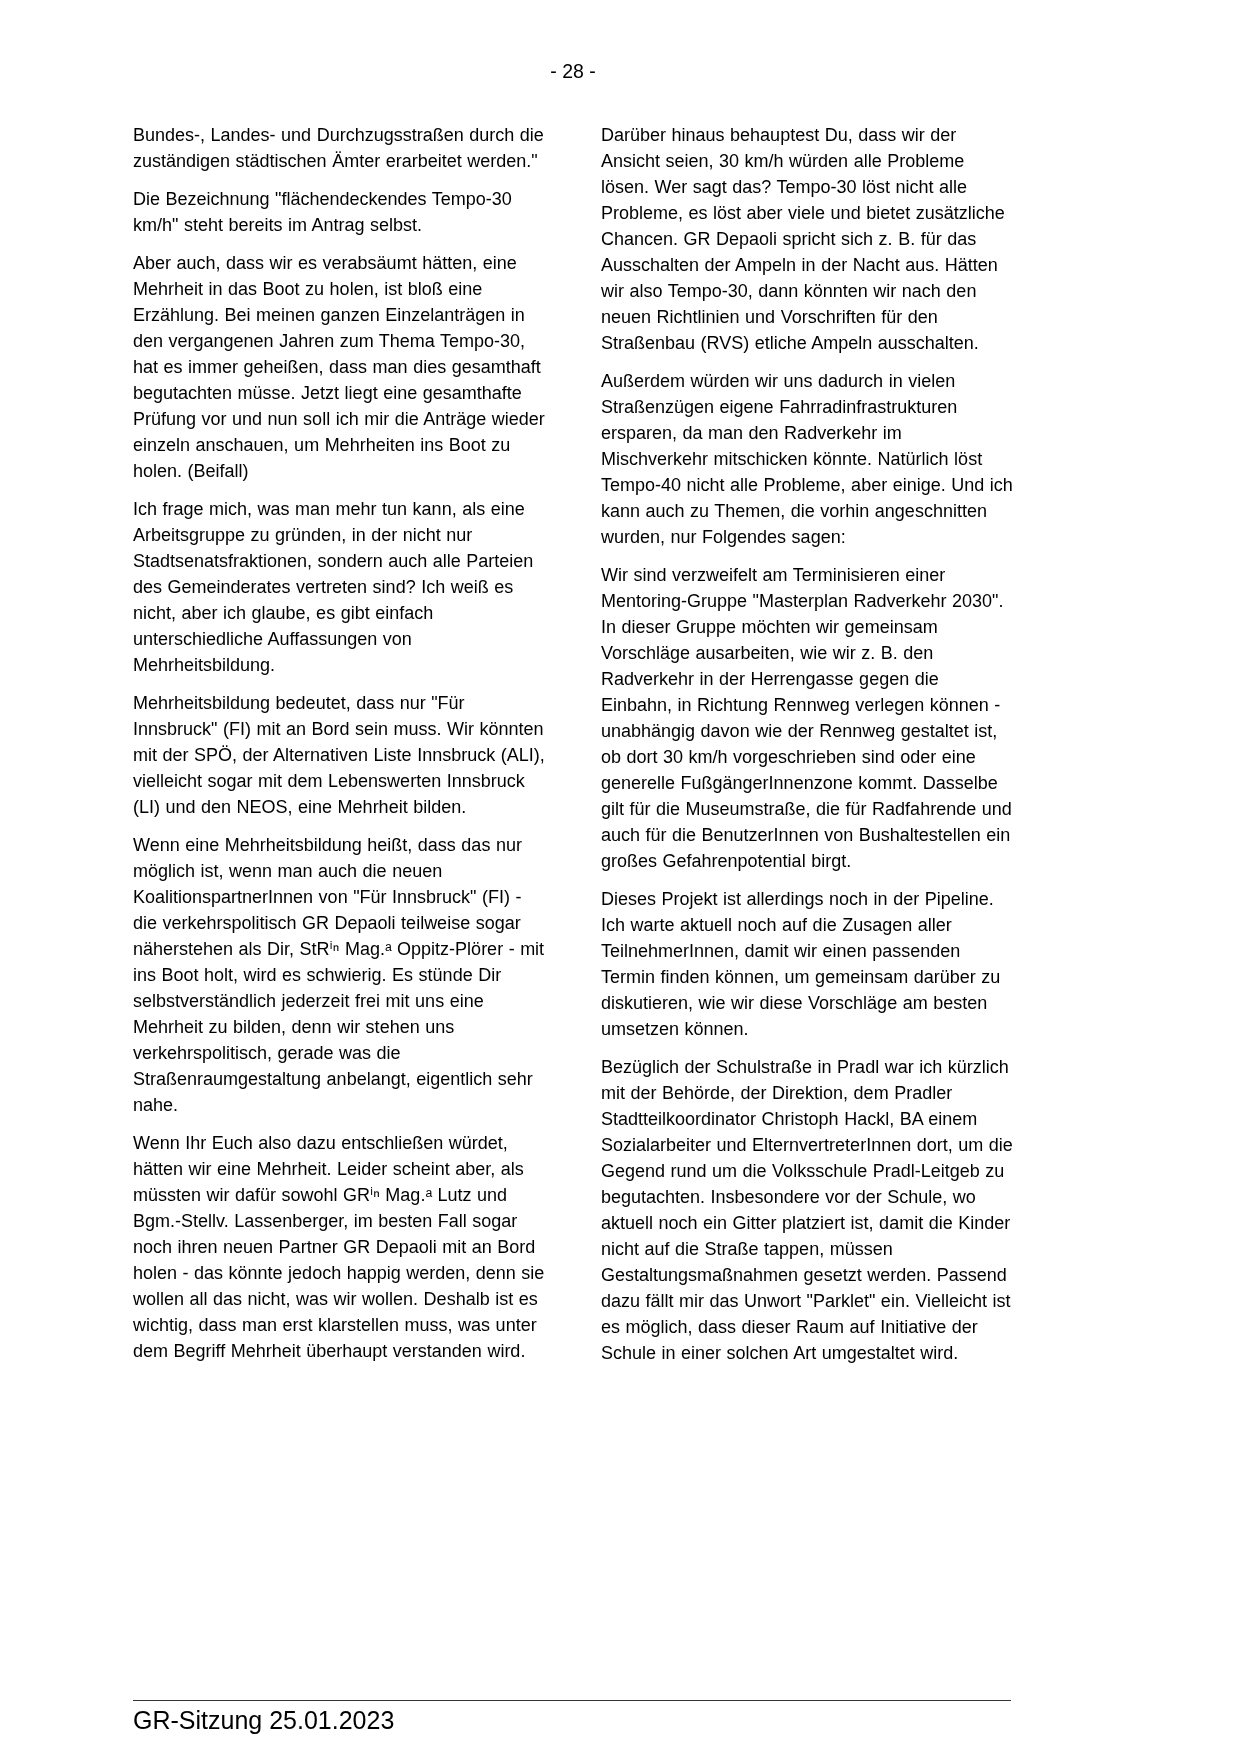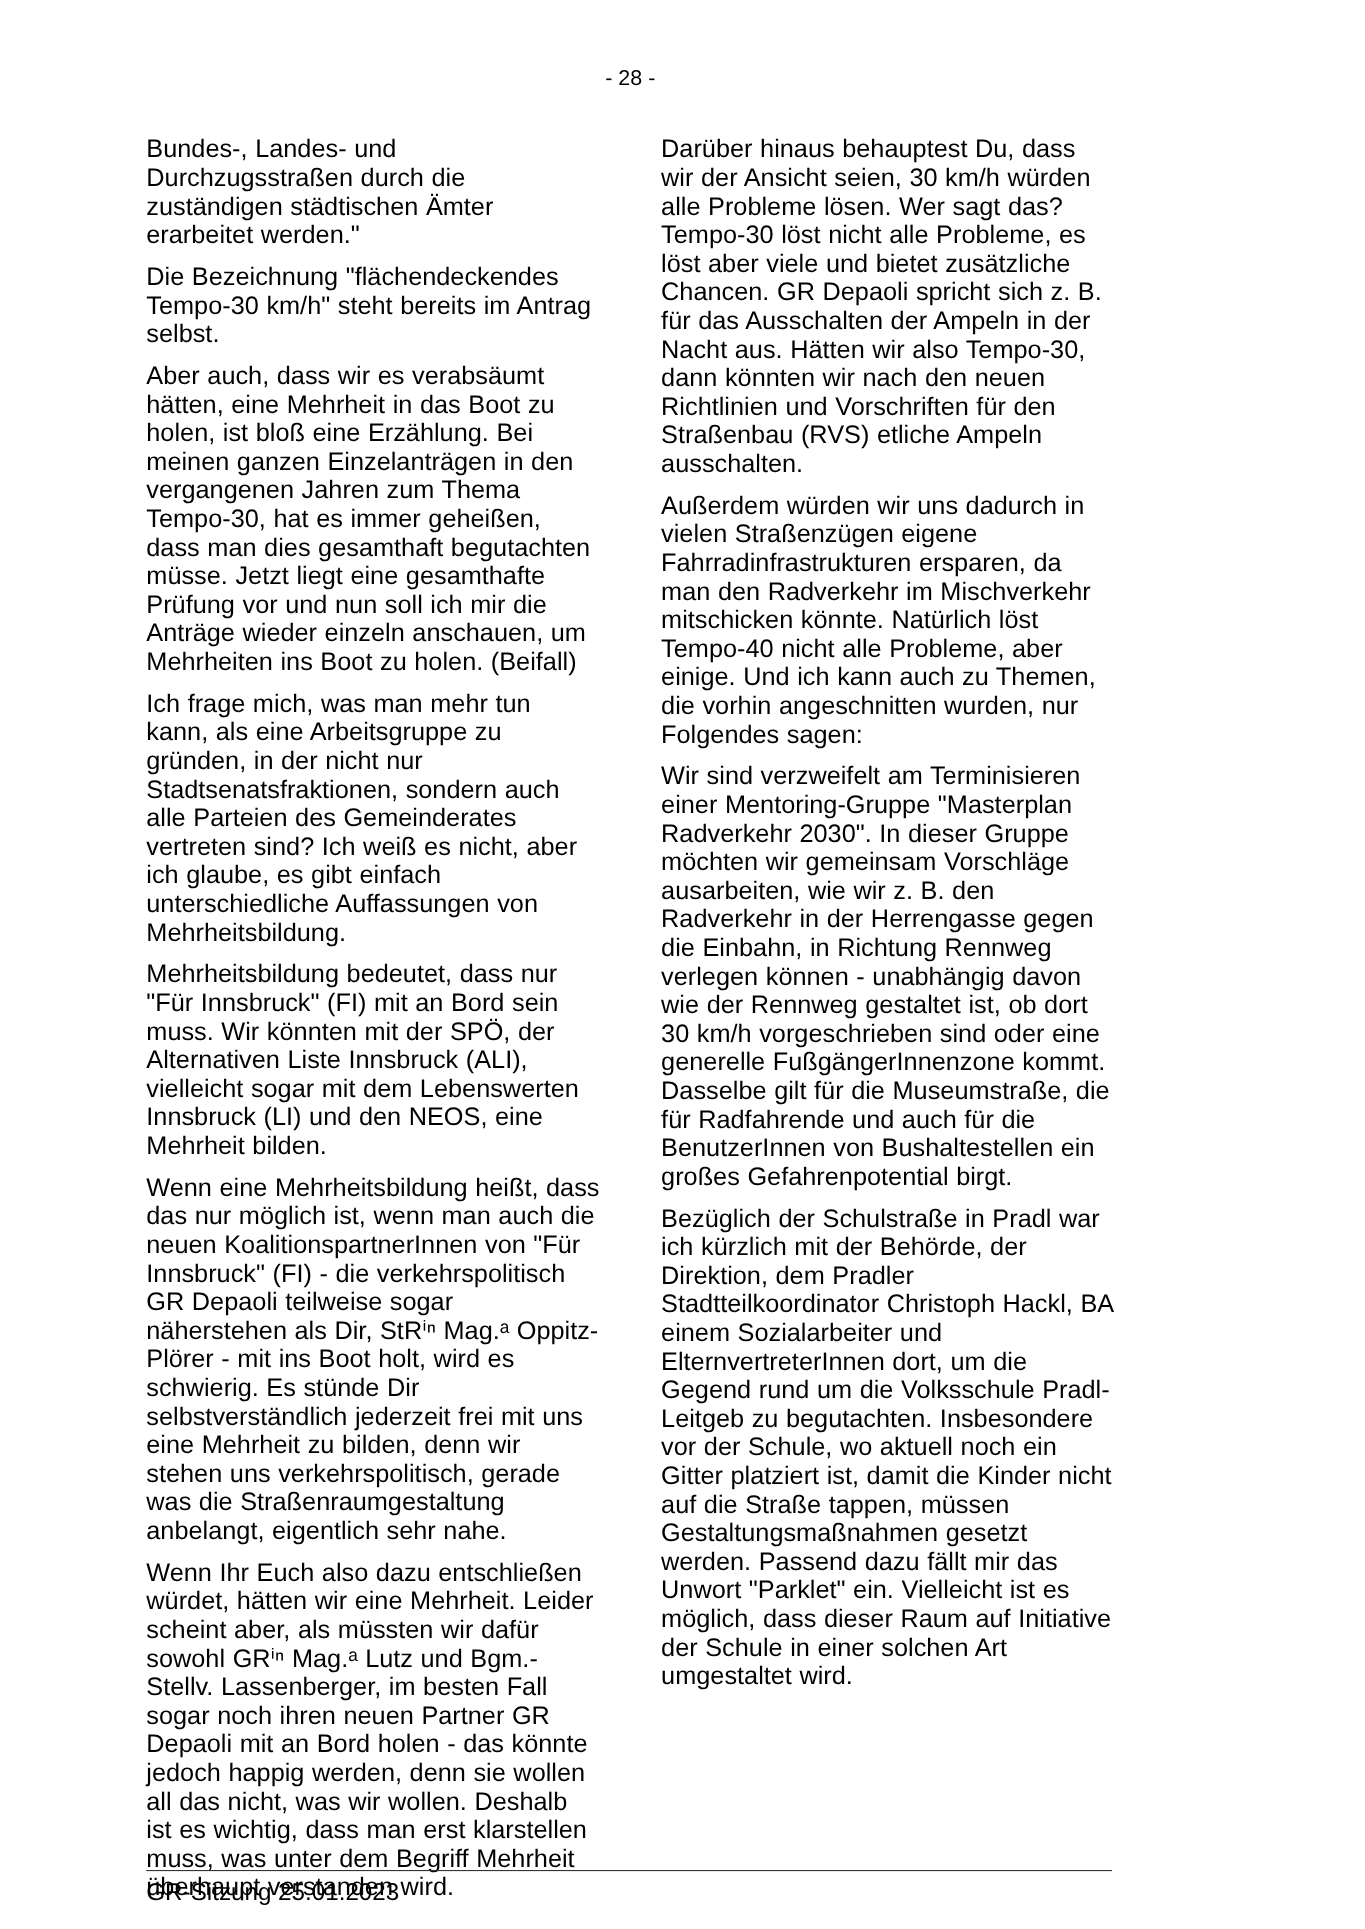--- a/index.html
+++ b/index.html
@@ -30,34 +30,34 @@
     top: 122px;
     left: 133px;
     width: 880px;
     display: flex;
     gap: 56px;
   }
   .column {
     width: 412px;
   }
   .column p {
-    font-size: 23px;
+    font-size: 18px;
     line-height: 26px;
     margin-bottom: 12px;
     text-align: left;
     word-spacing: 0.5px;
   }
   .footer {
     position: absolute;
     left: 133px;
     top: 1700px;
     width: 878px;
     border-top: 1.5px solid #333333;
     padding-top: 7px;
-    font-size: 22px;
+    font-size: 25px;
     line-height: 24px;
   }
 </style>
 </head>
 <body>
 
 <div class="page">
 
   <div class="page-number">- 28 -</div>
 
@@ -70,20 +70,21 @@
       <p>Ich frage mich, was man mehr tun kann, als eine Arbeitsgruppe zu gründen, in der nicht nur Stadtsenatsfraktionen, sondern auch alle Parteien des Gemeinderates vertreten sind? Ich weiß es nicht, aber ich glaube, es gibt einfach unterschiedliche Auffassungen von Mehrheitsbildung.</p>
       <p>Mehrheitsbildung bedeutet, dass nur "Für Innsbruck" (FI) mit an Bord sein muss. Wir könnten mit der SPÖ, der Alternativen Liste Innsbruck (ALI), vielleicht sogar mit dem Lebenswerten Innsbruck (LI) und den NEOS, eine Mehrheit bilden.</p>
       <p>Wenn eine Mehrheitsbildung heißt, dass das nur möglich ist, wenn man auch die neuen KoalitionspartnerInnen von "Für Innsbruck" (FI) - die verkehrspolitisch GR Depaoli teilweise sogar näherstehen als Dir, StRⁱⁿ Mag.ᵃ Oppitz-Plörer - mit ins Boot holt, wird es schwierig. Es stünde Dir selbstverständlich jederzeit frei mit uns eine Mehrheit zu bilden, denn wir stehen uns verkehrspolitisch, gerade was die Straßenraumgestaltung anbelangt, eigentlich sehr nahe.</p>
       <p>Wenn Ihr Euch also dazu entschließen würdet, hätten wir eine Mehrheit. Leider scheint aber, als müssten wir dafür sowohl GRⁱⁿ Mag.ᵃ Lutz und Bgm.-Stellv. Lassenberger, im besten Fall sogar noch ihren neuen Partner GR Depaoli mit an Bord holen - das könnte jedoch happig werden, denn sie wollen all das nicht, was wir wollen. Deshalb ist es wichtig, dass man erst klarstellen muss, was unter dem Begriff Mehrheit überhaupt verstanden wird.</p>
     </div>
 
     <div class="column">
       <p>Darüber hinaus behauptest Du, dass wir der Ansicht seien, 30 km/h würden alle Probleme lösen. Wer sagt das? Tempo-30 löst nicht alle Probleme, es löst aber viele und bietet zusätzliche Chancen. GR Depaoli spricht sich z. B. für das Ausschalten der Ampeln in der Nacht aus. Hätten wir also Tempo-30, dann könnten wir nach den neuen Richtlinien und Vorschriften für den Straßenbau (RVS) etliche Ampeln ausschalten.</p>
       <p>Außerdem würden wir uns dadurch in vielen Straßenzügen eigene Fahrradinfrastrukturen ersparen, da man den Radverkehr im Mischverkehr mitschicken könnte. Natürlich löst Tempo-40 nicht alle Probleme, aber einige. Und ich kann auch zu Themen, die vorhin angeschnitten wurden, nur Folgendes sagen:</p>
       <p>Wir sind verzweifelt am Terminisieren einer Mentoring-Gruppe "Masterplan Radverkehr 2030". In dieser Gruppe möchten wir gemeinsam Vorschläge ausarbeiten, wie wir z. B. den Radverkehr in der Herrengasse gegen die Einbahn, in Richtung Rennweg verlegen können - unabhängig davon wie der Rennweg gestaltet ist, ob dort 30 km/h vorgeschrieben sind oder eine generelle FußgängerInnenzone kommt. Dasselbe gilt für die Museumstraße, die für Radfahrende und auch für die BenutzerInnen von Bushaltestellen ein großes Gefahrenpotential birgt.</p>
+      <p>Dieses Projekt ist allerdings noch in der Pipeline. Ich warte aktuell noch auf die Zusagen aller TeilnehmerInnen, damit wir einen passenden Termin finden können, um gemeinsam darüber zu diskutieren, wie wir diese Vorschläge am besten umsetzen können.</p>
       <p>Bezüglich der Schulstraße in Pradl war ich kürzlich mit der Behörde, der Direktion, dem Pradler Stadtteilkoordinator Christoph Hackl, BA einem Sozialarbeiter und ElternvertreterInnen dort, um die Gegend rund um die Volksschule Pradl-Leitgeb zu begutachten. Insbesondere vor der Schule, wo aktuell noch ein Gitter platziert ist, damit die Kinder nicht auf die Straße tappen, müssen Gestaltungsmaßnahmen gesetzt werden. Passend dazu fällt mir das Unwort "Parklet" ein. Vielleicht ist es möglich, dass dieser Raum auf Initiative der Schule in einer solchen Art umgestaltet wird.</p>
     </div>
 
   </div>
 
   <div class="footer">
     <span>GR-Sitzung 25.01.2023</span>
   </div>
 
 </div>

